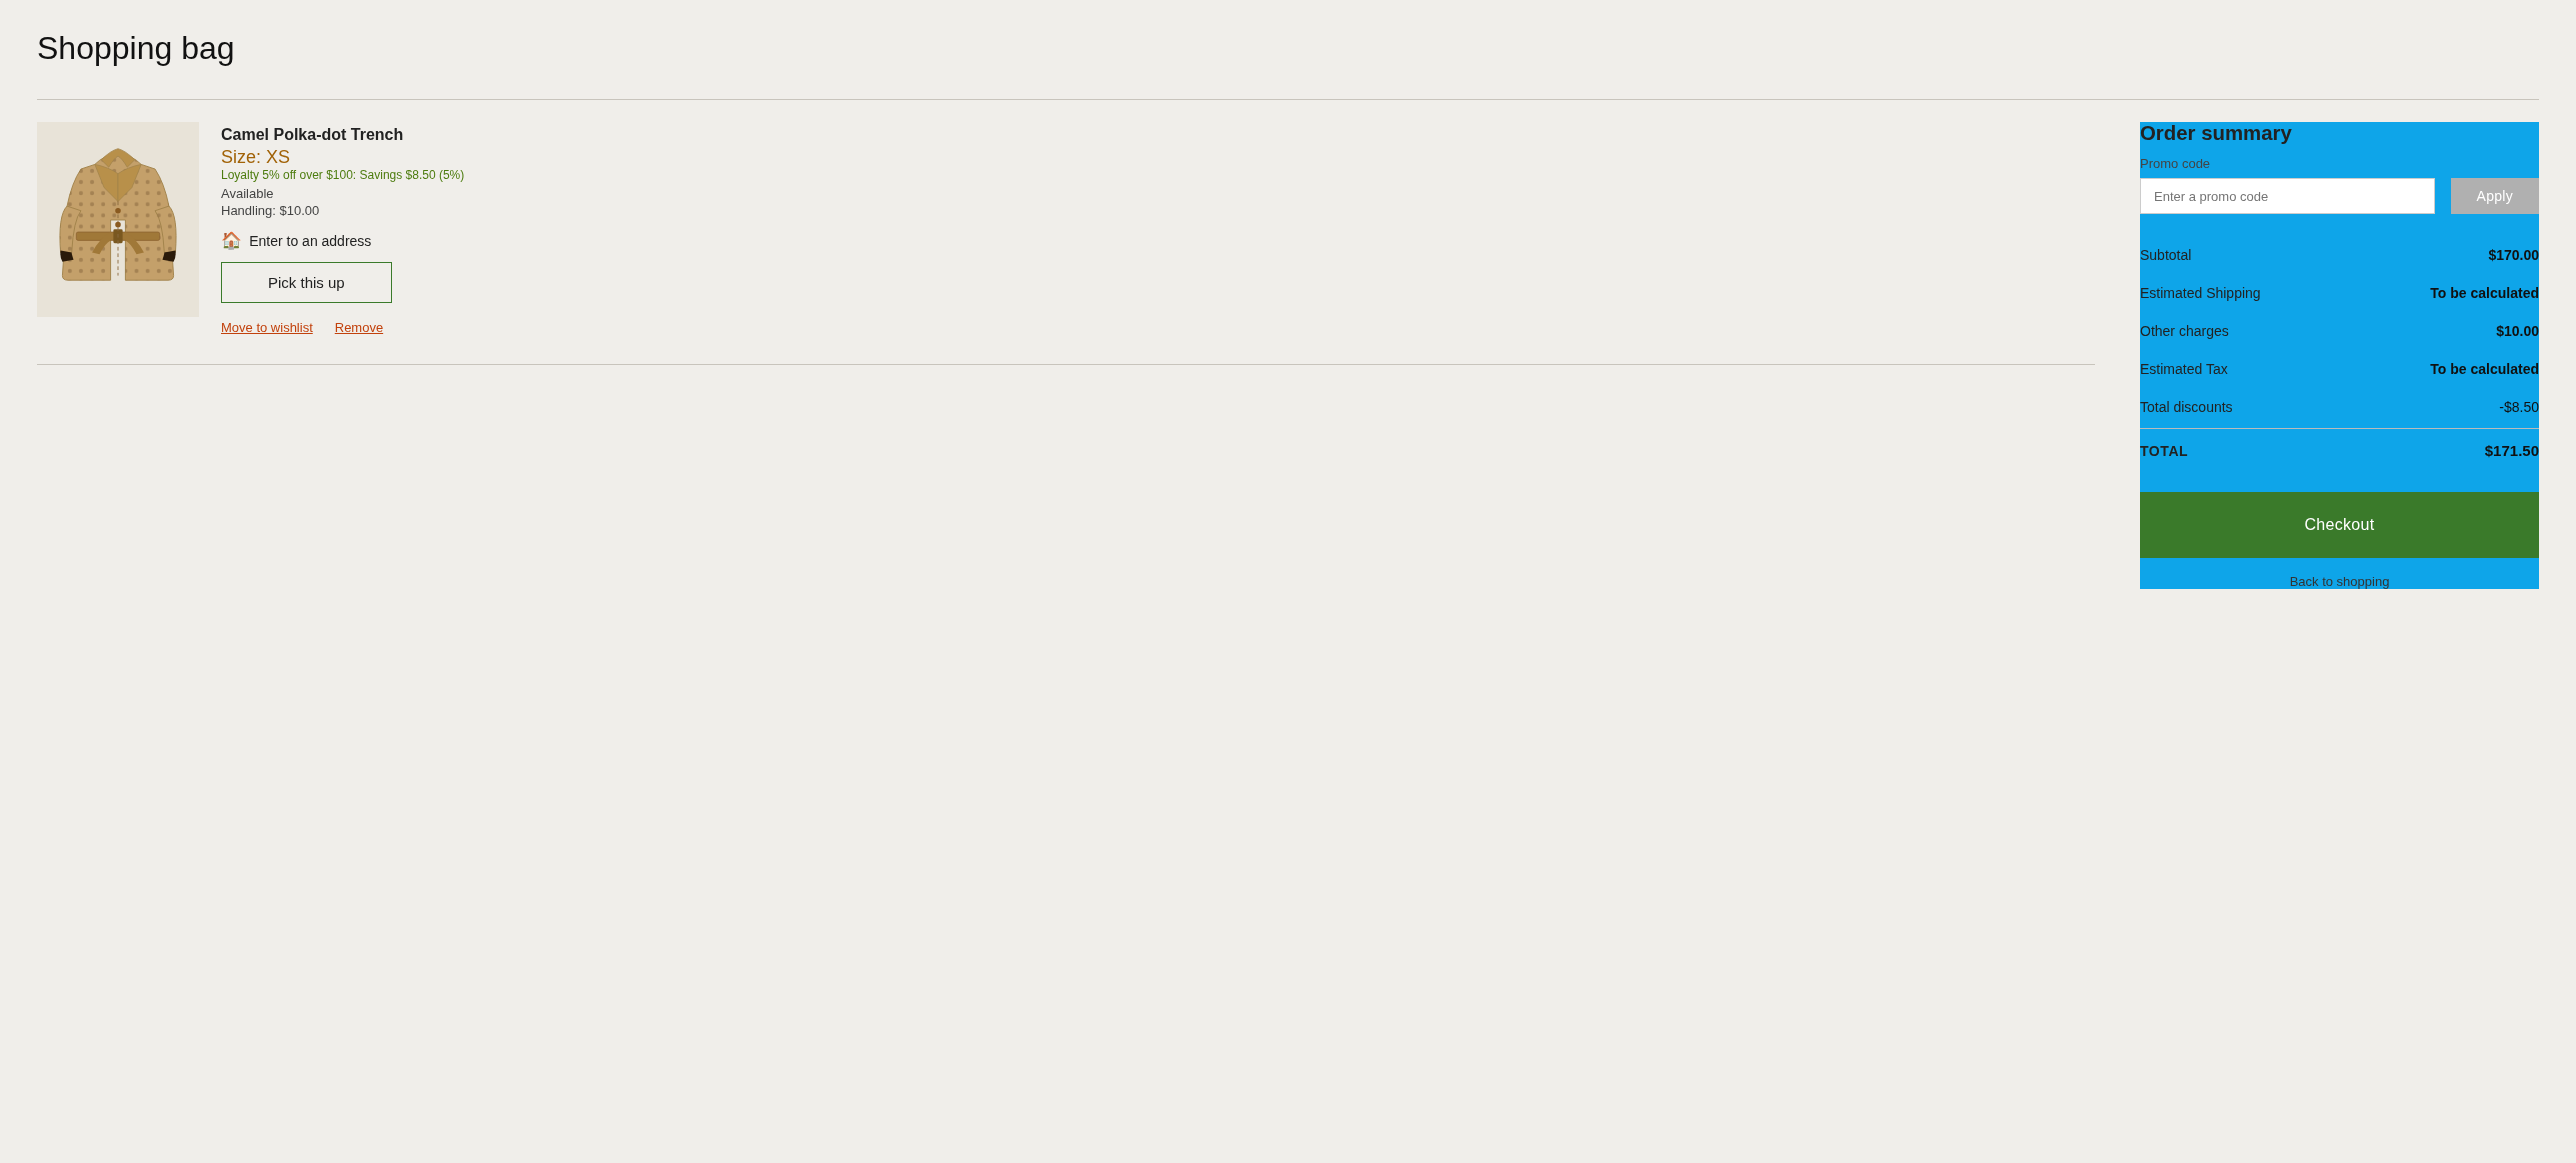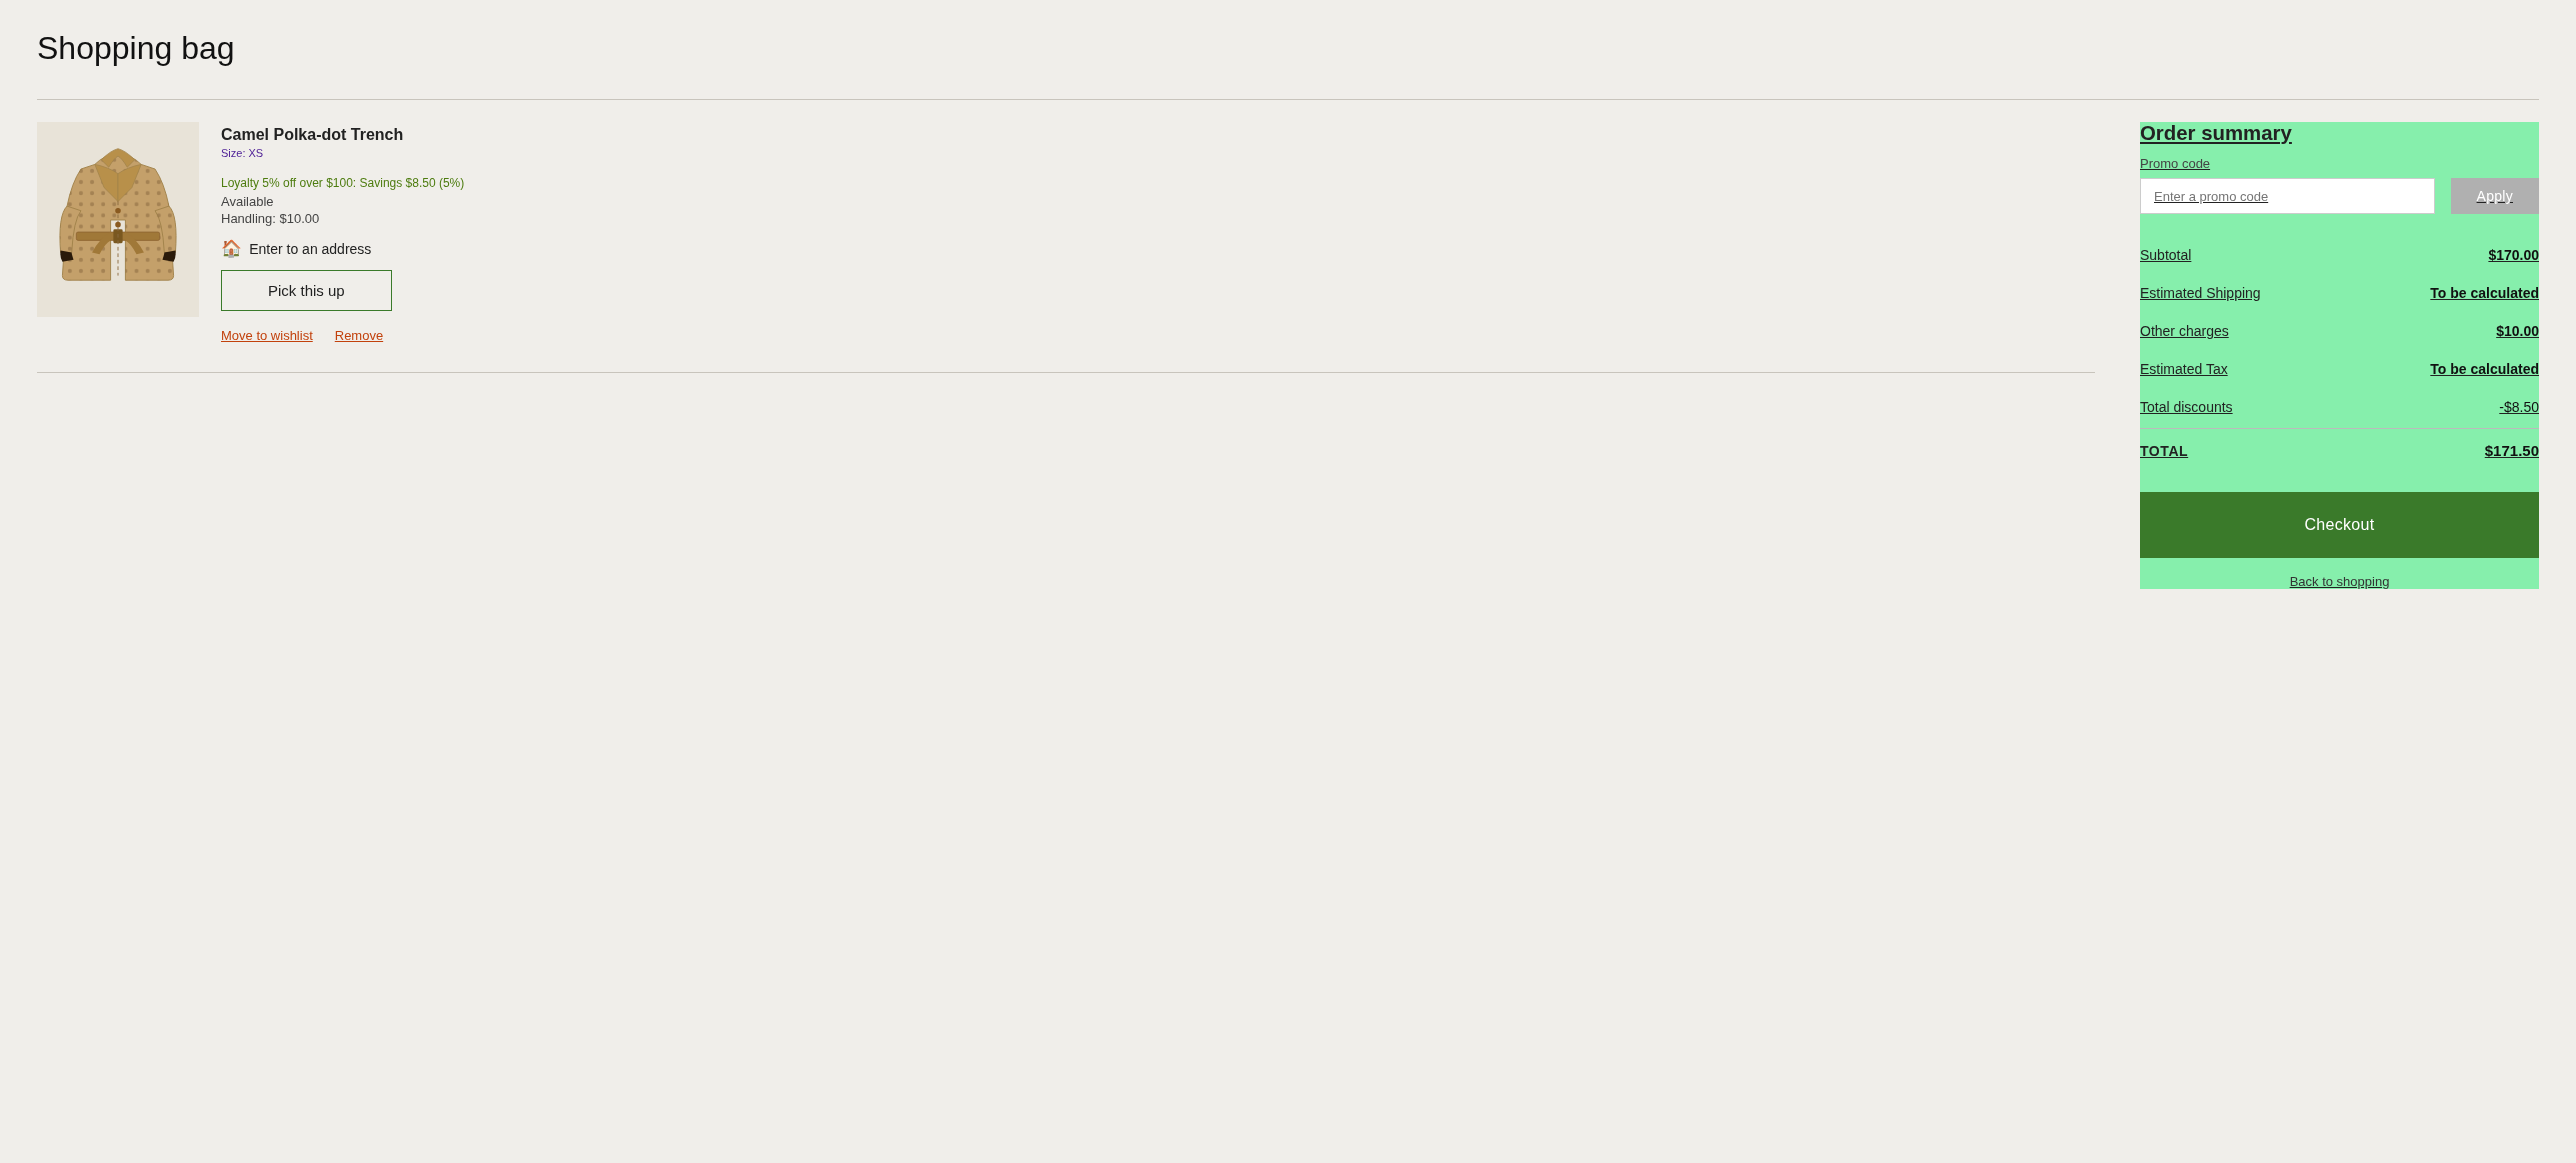--- a/index.html
+++ b/index.html
@@ -55,23 +55,23 @@
     .item-details {
       flex: 1;
       padding-top: 3.7px;
     }
     .item-name {
       font-size: 16px;
       font-weight: 700;
       margin-bottom: 3.7px;
     }
     .item-size {
-      font-size: 11px;
-      color: #4c1d95;
-      margin-bottom: 17px;
+      font-size: 18px;
+      color: #a16207;
+      margin-bottom: 0;
     }
     .item-loyalty {
       font-size: 12px;
       color: #4d7c0f;
       margin-bottom: 3.7px;
     }
     .item-available {
       font-size: 13px;
       color: #444;
       margin-bottom: 1.9px;
@@ -175,22 +175,21 @@
     }
     .cart-bottom-divider {
       border: none;
       border-top: 0.9px solid #c8c4bc;
       margin-top: 7.4px;
     }
     
     .order-summary {
       width: 399px;
       flex-shrink: 0;
-      background: #86efac;
-      text-decoration: underline;
+      background: #0ea5e9;
     }
     .order-title {
       font-size: 20.4px;
       font-weight: 600;
       margin-bottom: 11px;
     }
     .promo-label {
       font-size: 13px;
       color: #444;
       margin-bottom: 7.4px;

